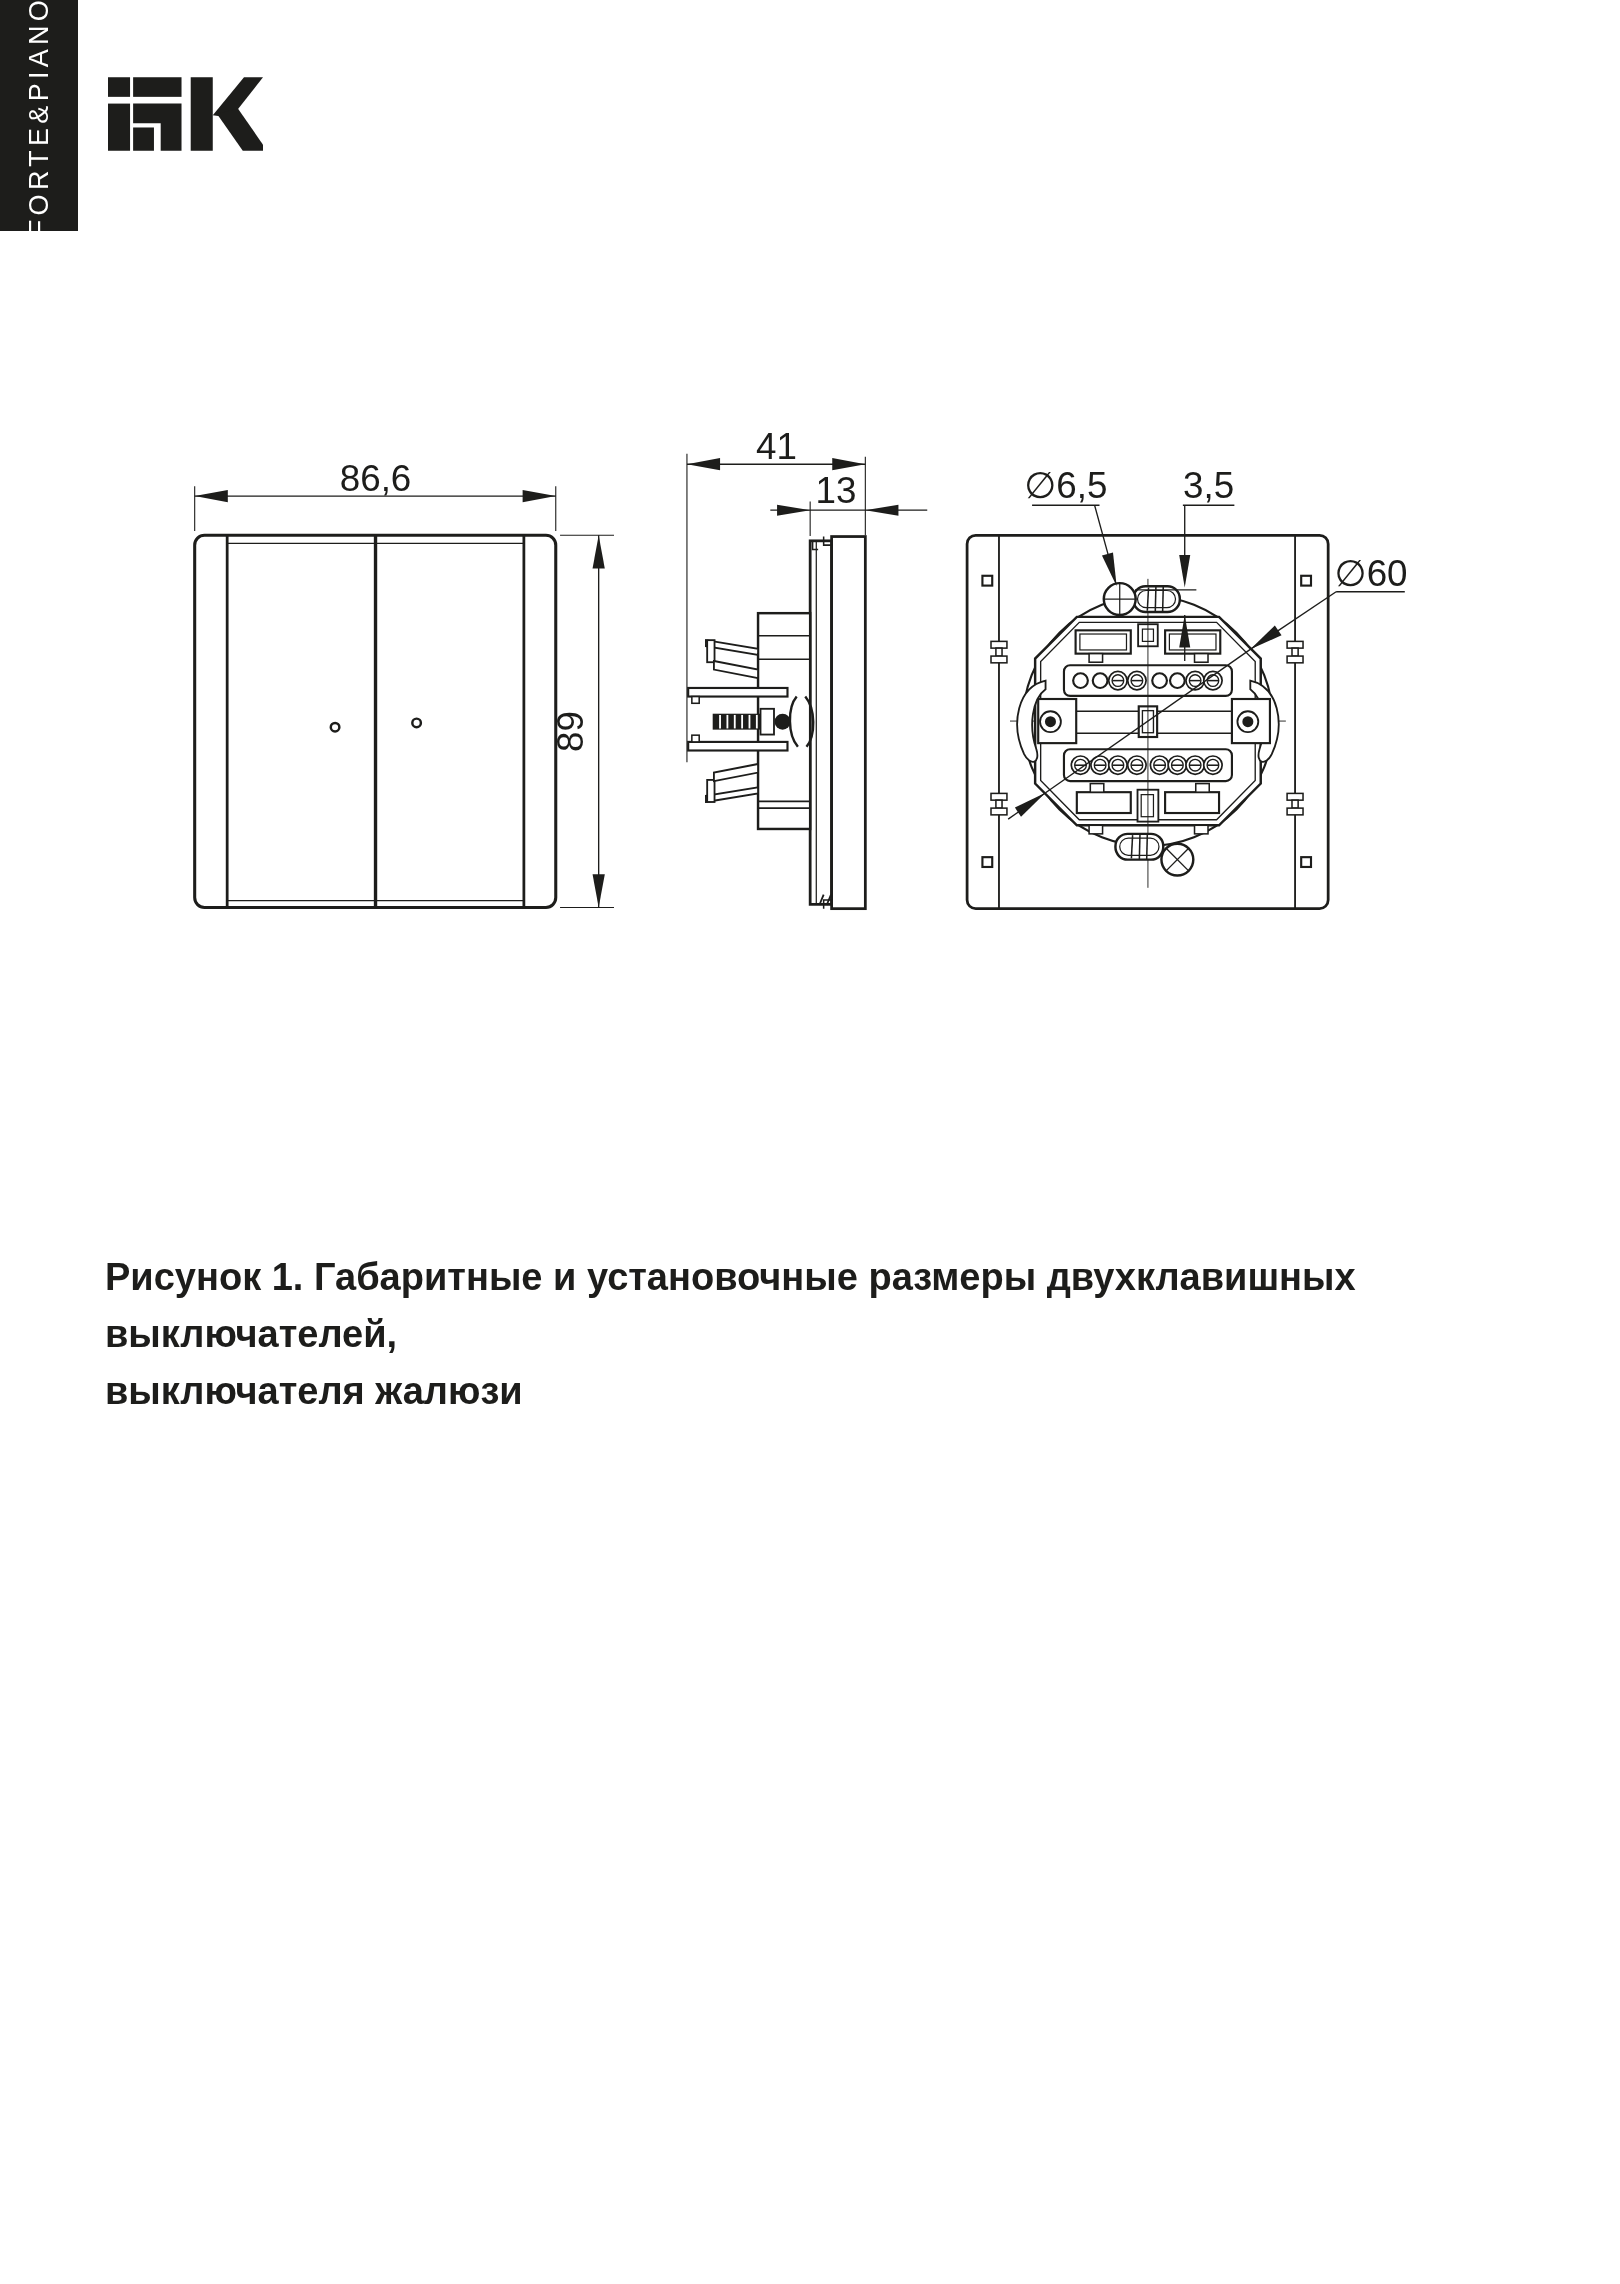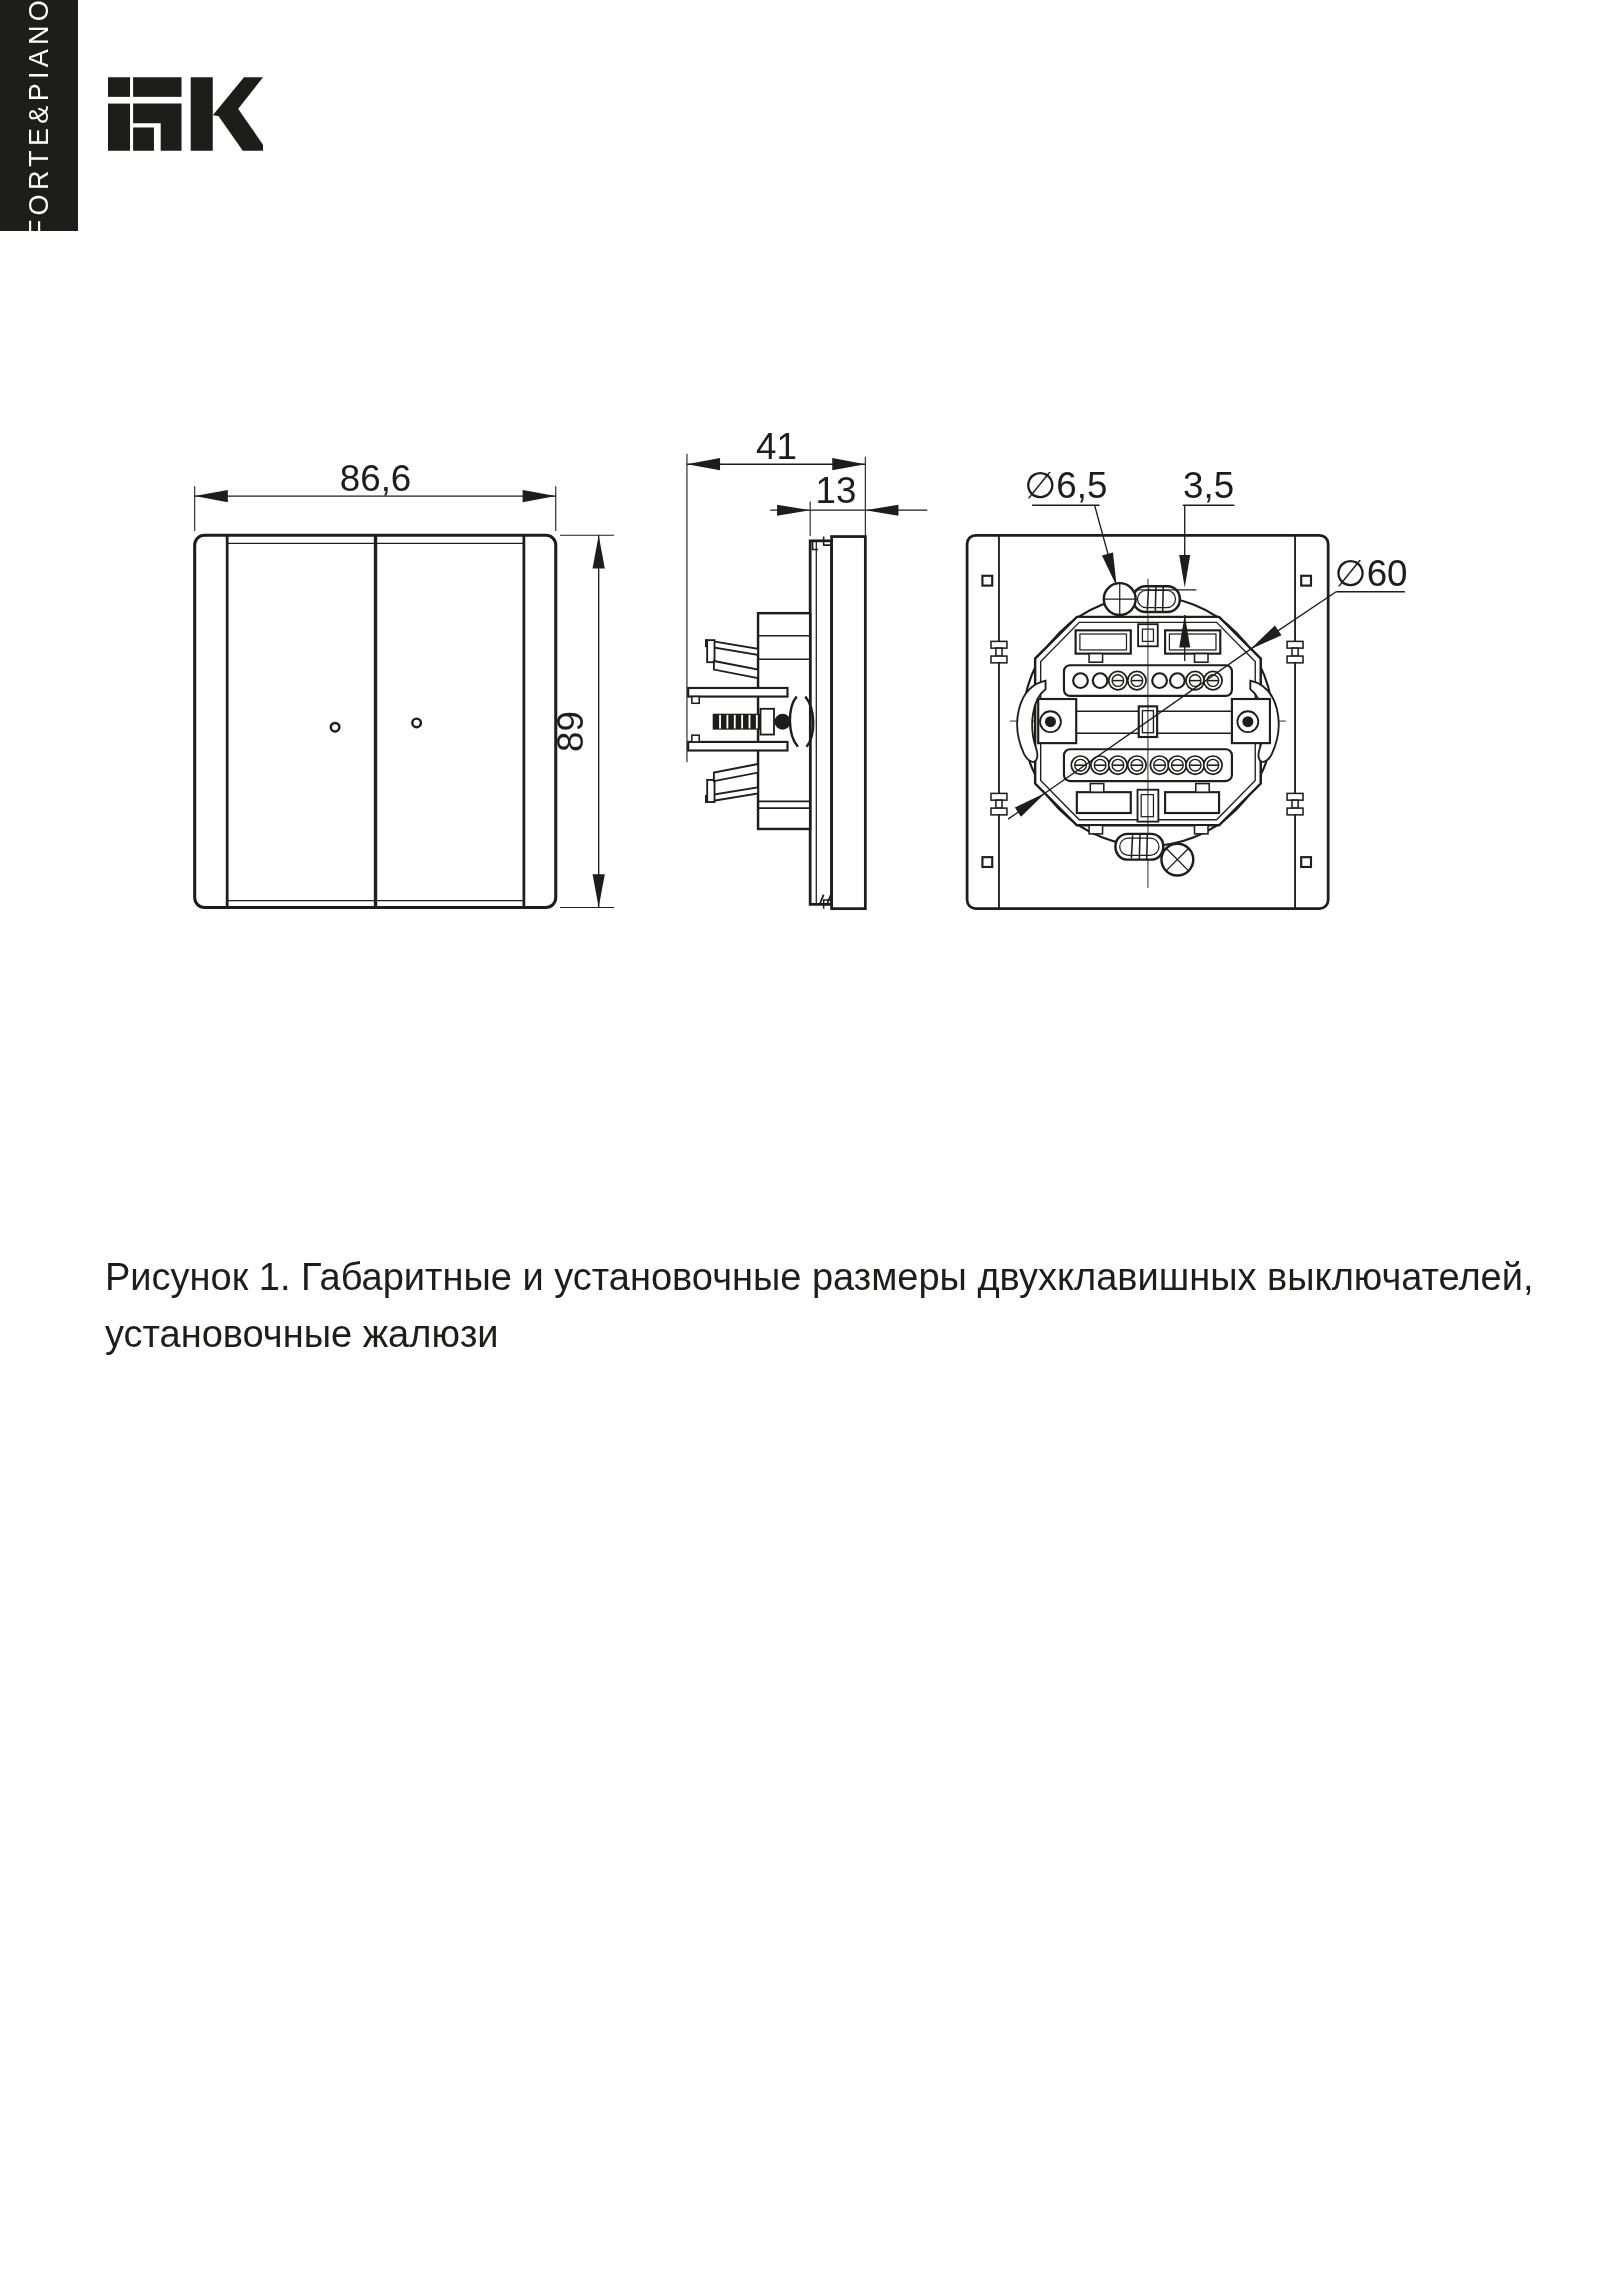--- a/index.html
+++ b/index.html
@@ -5,21 +5,21 @@
   html,body{margin:0;padding:0;background:#ffffff;}
   #page{position:relative;width:1620px;height:2284px;background:#ffffff;overflow:hidden;
         font-family:"Liberation Sans","DejaVu Sans",sans-serif;color:#1d1d1b;}
   #brand-bar{position:absolute;left:0;top:0;width:78px;height:231px;background:#1d1d1b;}
   #brand-bar .vtext{position:absolute;left:50%;top:50%;transform:translate(-50%,-50%) rotate(-90deg);
         white-space:nowrap;color:#ffffff;font-size:27px;font-weight:400;letter-spacing:4.3px;}
   #iek-logo{position:absolute;left:108px;top:77px;width:155px;height:74px;}
   #drawings{position:absolute;left:153px;top:423px;width:1318px;height:552px;}
   #caption{position:absolute;left:105px;top:1249px;width:1434px;font-size:38px;line-height:1.5;
         color:#1d1d1b;}
-  #caption span{display:block;}
+  #caption span{display:block;font-weight:bold;}
   .sr-only{position:absolute;width:0.6px;height:0.6px;overflow:hidden;clip:rect(0 0 0 0);white-space:nowrap;}
   svg text{font-family:"Liberation Sans","DejaVu Sans",sans-serif;font-size:60px;fill:#1d1d1b;}
   .ln{stroke:#1d1d1b;fill:none;}
   .wh{stroke:#1d1d1b;fill:#ffffff;}
   .bk{fill:#1d1d1b;stroke:none;}
 </style>
 </head>
 <body>
 
 <div id="page">
@@ -253,17 +253,17 @@
       <line class="ln" x1="2180" y1="965" x2="2040" y2="1059" stroke-width="2.2"></line>
       <polygon class="bk" points="2040,1059 2091,1036 2080,1020"></polygon>
       <line class="ln" x1="2040" y1="1059" x2="1706" y2="1293" stroke-width="2.2"></line>
       <polygon class="bk" points="1706,1293 1666,1332 1656,1317"></polygon>
       <line class="ln" x1="1706" y1="1293" x2="1645" y2="1336" stroke-width="2.2"></line>
     </g>
   </svg>
 
   <div id="caption">
     <span>Рисунок 1. Габаритные и установочные размеры двухклавишных выключателей,</span>
-    <span>установочные жалюзи</span>
+    <span>выключателя жалюзи</span>
   </div>
 
 </div>
 
 
 </body></html>

